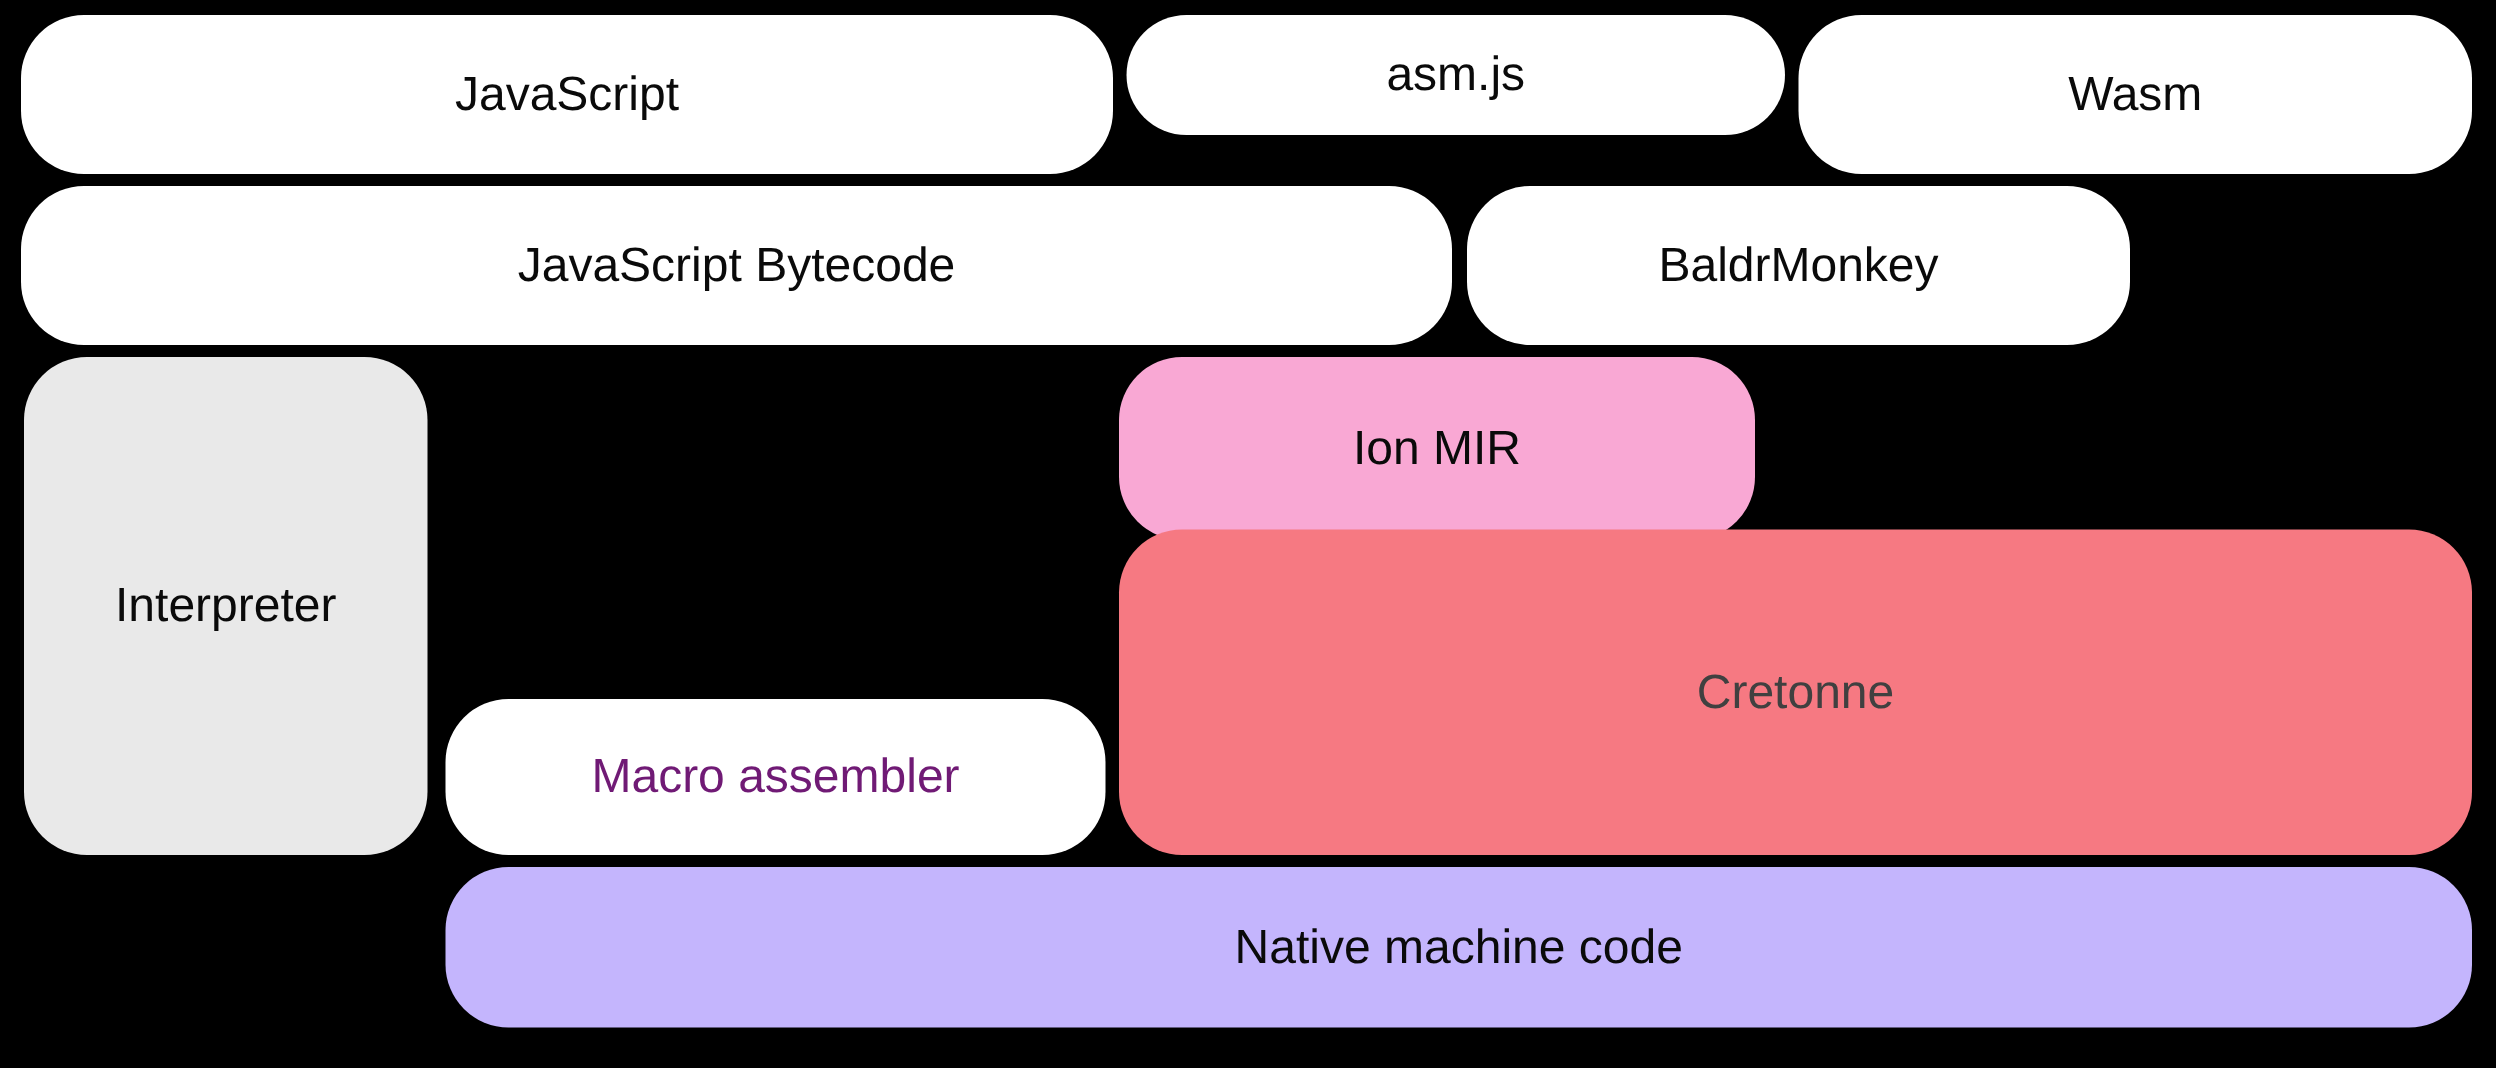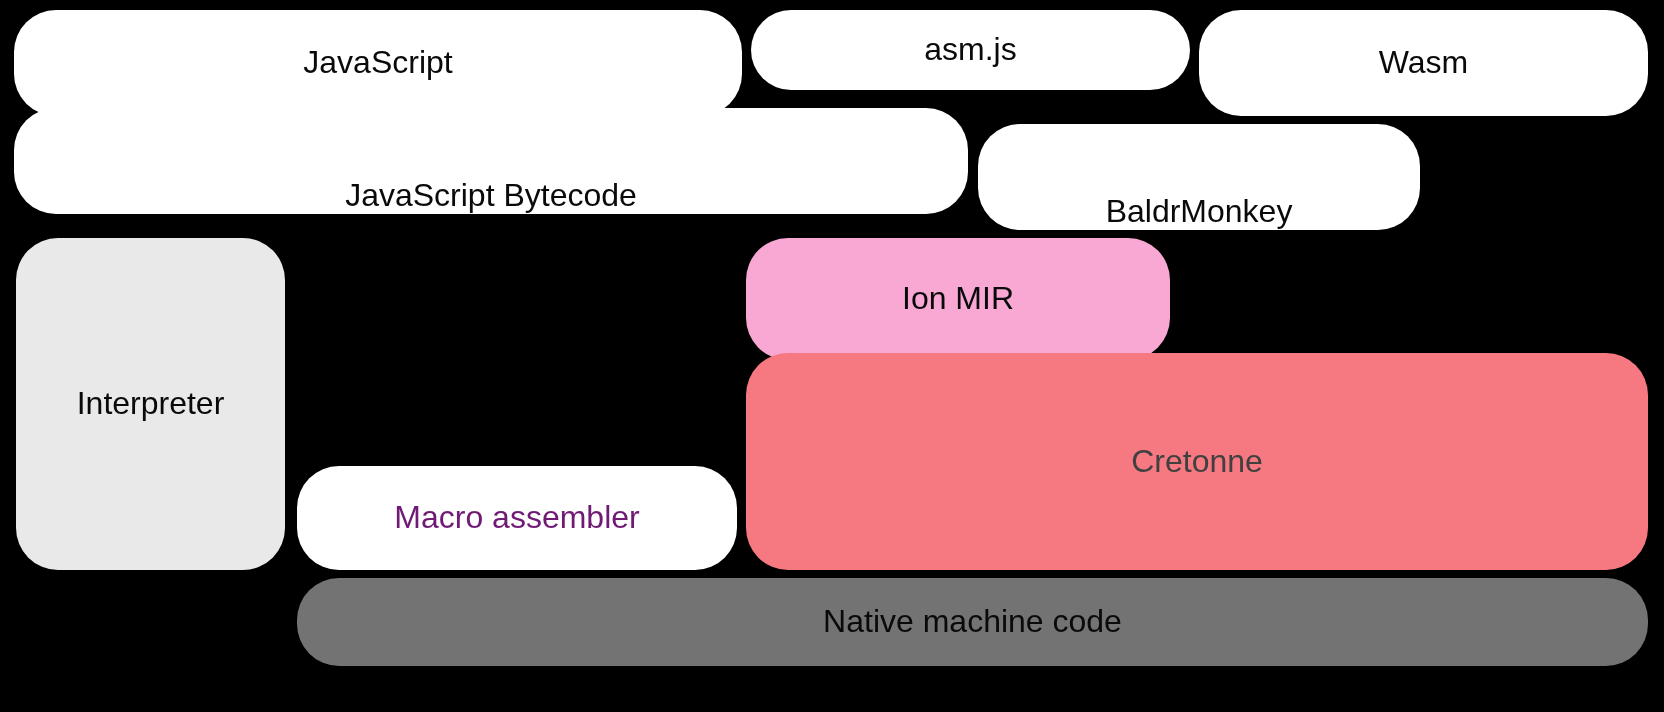--- a/index.html
+++ b/index.html
@@ -37,34 +37,34 @@
 <div id="canvas" style="background: rgb(0, 0, 0);">
     <div class="box" style="left: 14px; top: 10px; width: 728px; height: 106px; background: rgb(255, 255, 255);">
       <span style="color: rgb(10, 10, 10);">JavaScript</span>
     </div>
     <div class="box" style="left: 751px; top: 10px; width: 439px; height: 80px; background: rgb(255, 255, 255);">
       <span style="color: rgb(10, 10, 10);">asm.js</span>
     </div>
     <div class="box" style="left: 1199px; top: 10px; width: 449px; height: 106px; background: rgb(255, 255, 255);">
       <span style="color: rgb(10, 10, 10);">Wasm</span>
     </div>
-    <div class="box" style="left: 14px; top: 108px; width: 954px; height: 106px; background: rgb(255, 255, 255); align-items: flex-end;">
+    <div class="box" style="left: 14px; top: 124px; width: 954px; height: 106px; background: rgb(255, 255, 255);">
       <span style="color: rgb(10, 10, 10);">JavaScript Bytecode</span>
     </div>
-    <div class="box" style="left: 978px; top: 124px; width: 442px; height: 106px; background: rgb(255, 255, 255); align-items: flex-end;">
+    <div class="box" style="left: 978px; top: 124px; width: 442px; height: 106px; background: rgb(255, 255, 255);">
       <span style="color: rgb(10, 10, 10);">BaldrMonkey</span>
     </div>
     <div class="box" style="left: 16px; top: 238px; width: 269px; height: 332px; background: rgb(233, 233, 233);">
       <span style="color: rgb(10, 10, 10);">Interpreter</span>
     </div>
     <div class="box" style="left: 746px; top: 238px; width: 424px; height: 122px; background: #f9a8d4;">
       <span style="color: rgb(10, 10, 10);">Ion MIR</span>
     </div>
     <div class="box" style="left: 746px; top: 353px; width: 902px; height: 217px; background: rgb(246, 121, 130);">
       <span style="color: #404040;">Cretonne</span>
     </div>
     <div class="box" style="left: 297px; top: 466px; width: 440px; height: 104px; background: rgb(255, 255, 255);">
       <span style="color: #701a75;">Macro assembler</span>
     </div>
-    <div class="box" style="left: 297px; top: 578px; width: 1351px; height: 88px; background: #737373; text-align: center;">
+    <div class="box" style="left: 297px; top: 578px; width: 1351px; height: 107px; background: #c4b5fd; text-align: center;">
       <span style="color: rgb(10, 10, 10);">Native machine code</span>
     </div>
   </div>
 
 </body></html>

